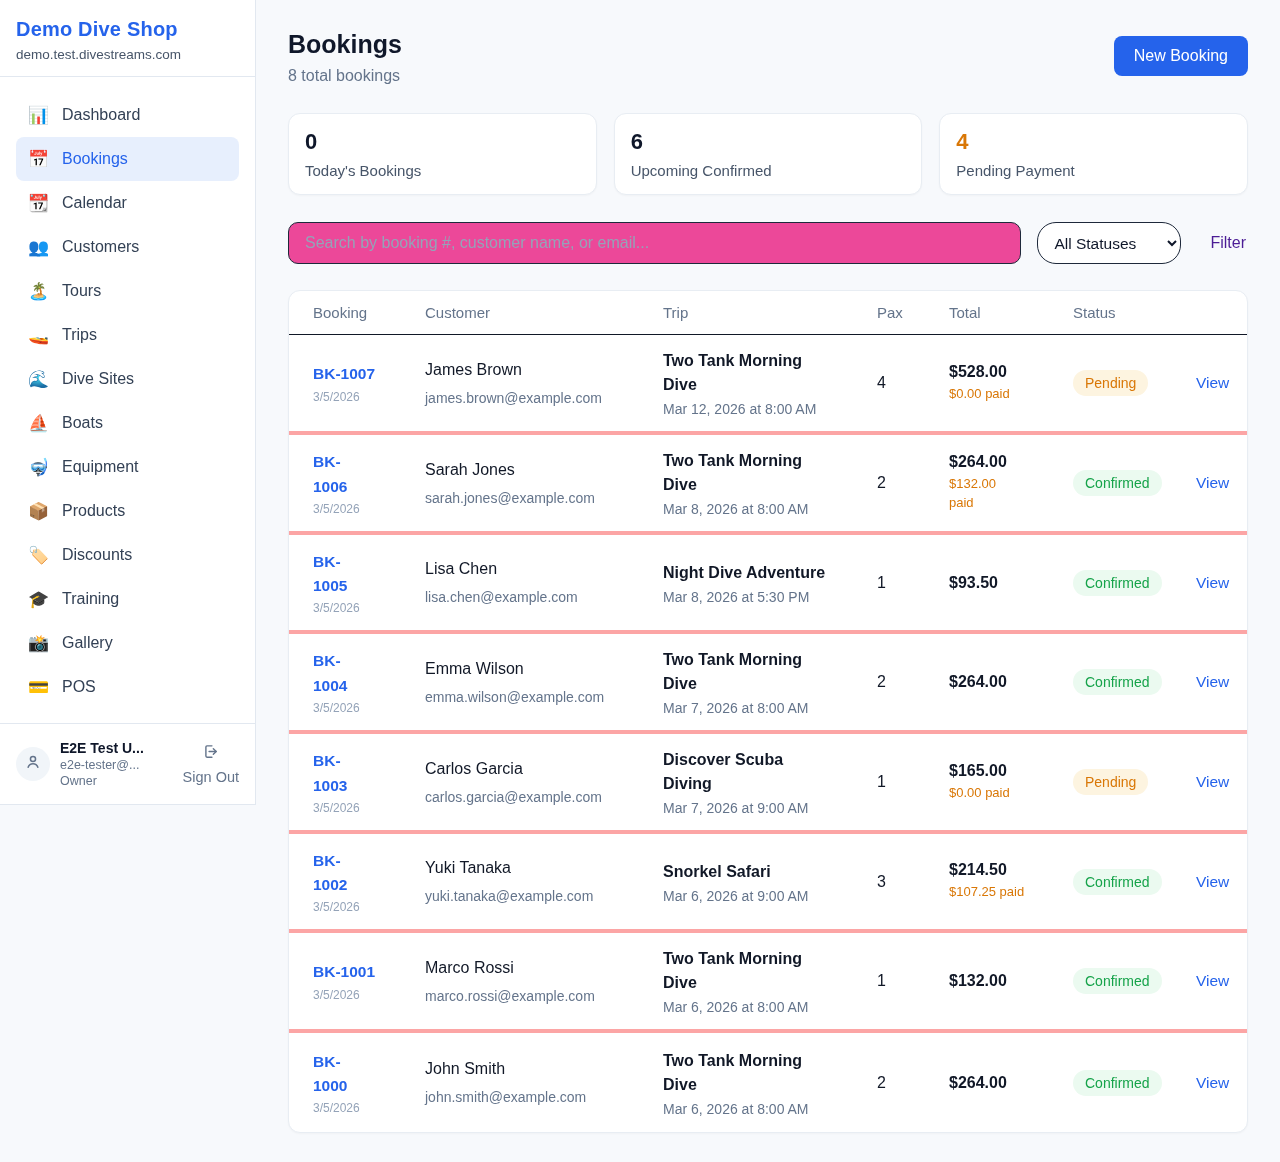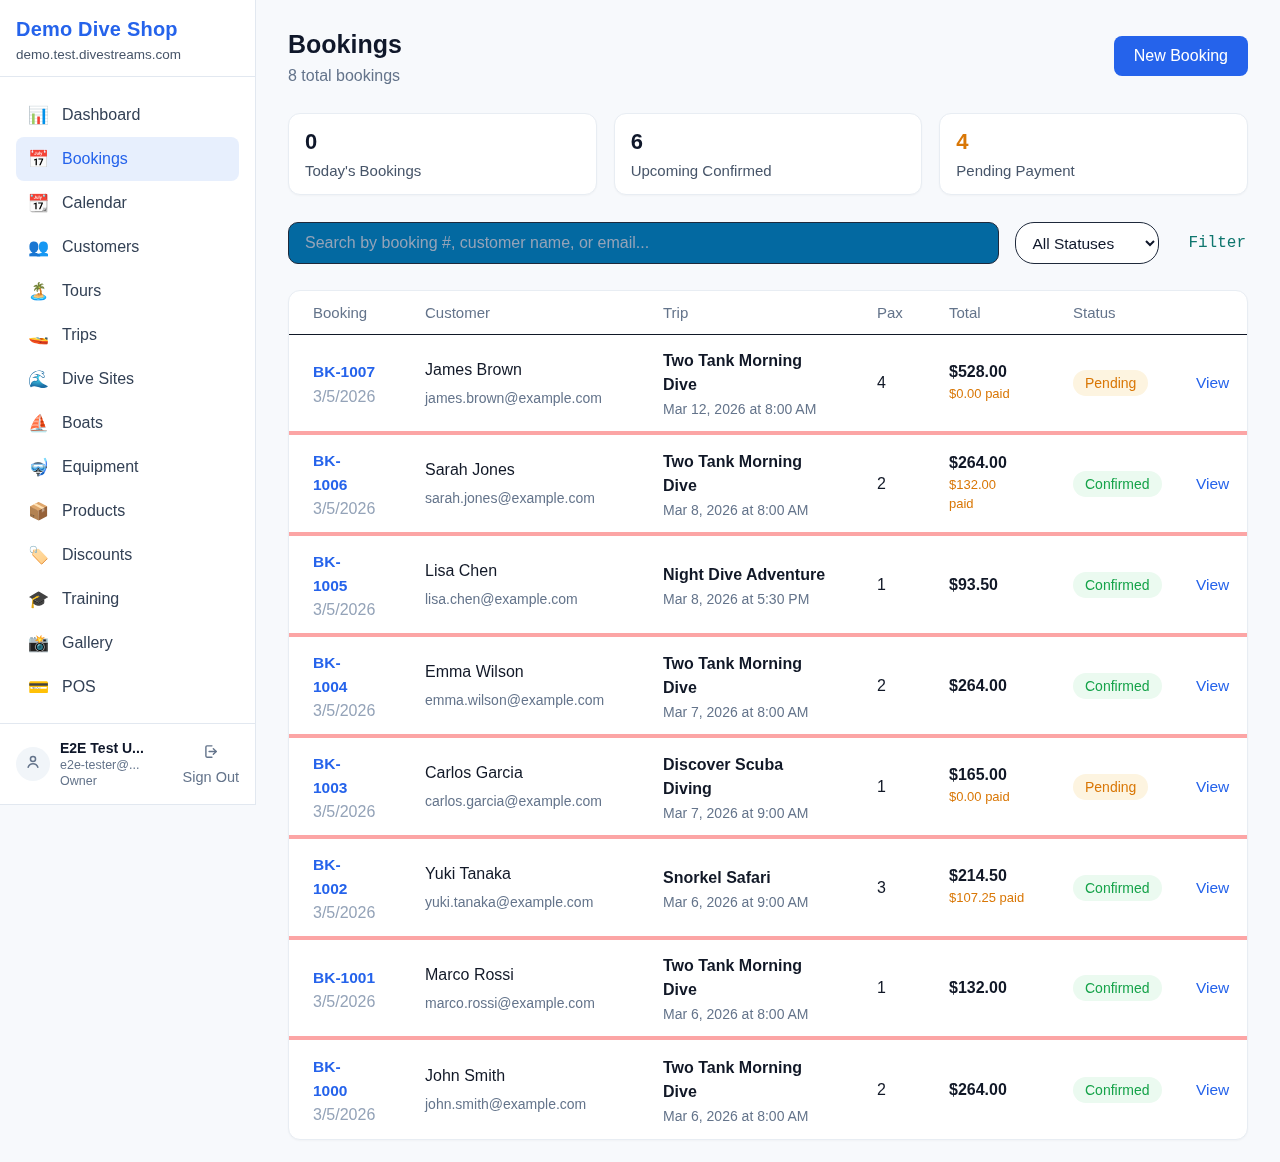--- a/index.html
+++ b/index.html
@@ -67,50 +67,50 @@
     flex:1 1 0; background:#fff; border:1px solid #e8edf3; border-radius:12px;
     padding:15px 16px; box-shadow:0 1px 2px rgba(15,23,42,.03);
   }
   .stat-value { font-size:22px; font-weight:bold; color:#0f172a; }
   .stat-card.accent-orange .stat-value { color:#d97706; }
   .stat-label { margin-top:7px; font-size:15px; color:#475569; }
 
   .filter-bar { display:flex; align-items:center; margin-top:27px; }
   .search-input {
     flex:1 1 auto; height:42px; border:1px solid #1e293b; border-radius:10px;
-    padding:0 16px; font-size:16px; font-family:inherit; color:#0f172a; background:#0369a1;
+    padding:0 16px; font-size:16px; font-family:inherit; color:#0f172a; background:#ec4899;
   }
   .search-input::placeholder { color:#94a3b8; }
   .status-select {
     margin-left:16px; height:42px; width:144px;
     border:1px solid #1e293b; border-radius:19px; background:#fff;
     font-size:15.5px; font-family:inherit; color:#0f172a; padding:0 8px 0 12px;
   }
   .filter-btn {
-    margin-left:27px; background:none; border:none; font-family:Liberation Mono, monospace;
-    font-size:16px; color:#0f766e; cursor:pointer; padding:4px 2px;
+    margin-left:27px; background:none; border:none; font-family:Liberation Sans, sans-serif;
+    font-size:16px; color:#4c1d95; cursor:pointer; padding:4px 2px;
   }
 
   
   .table-card {
     margin-top:26px; background:#fff; border:1px solid #e8edf3; border-radius:12px;
     overflow:hidden; box-shadow:0 1px 2px rgba(15,23,42,.03);
   }
   .tgrid {
     display:grid;
     grid-template-columns:112px 238px 214px 72px 124px 123px 1fr;
     padding:0 24px; align-items:center;
   }
   .thead { height:44px; border-bottom:1px solid #111827; }
   .th { font-size:15px; color:#64748b; }
   .trow { min-height:99px; border-bottom:4px solid #fca5a5; padding-top:14px; padding-bottom:14px; }
   .trow:last-child { border-bottom:none; }
   .cell { padding-right:12px; }
   .booking-id { color:#2563eb; font-size:15.5px; font-weight:bold; white-space:pre-line; line-height:1.55; }
-  .booking-date { margin-top:3px; font-size:16px; color:#94a3b8; }
+  .booking-date { margin-top:3px; font-size:12px; color:#94a3b8; }
   .cust-name { font-size:16px; color:#111827; }
   .cust-email { margin-top:11px; font-size:14px; color:#64748b; }
   .trip-name { font-size:16px; font-weight:600; color:#111827; white-space:pre-line; line-height:1.5; }
   .trip-date { margin-top:4px; font-size:14px; color:#64748b; }
   .pax { font-size:16px; color:#111827; }
   .total { font-size:16px; font-weight:bold; color:#111827; }
   .paid { margin-top:4px; font-size:13px; color:#d97706; white-space:pre-line; line-height:1.45; }
   .badge {
     display:inline-block; font-size:14px; padding:5px 12px; border-radius:999px;
   }

